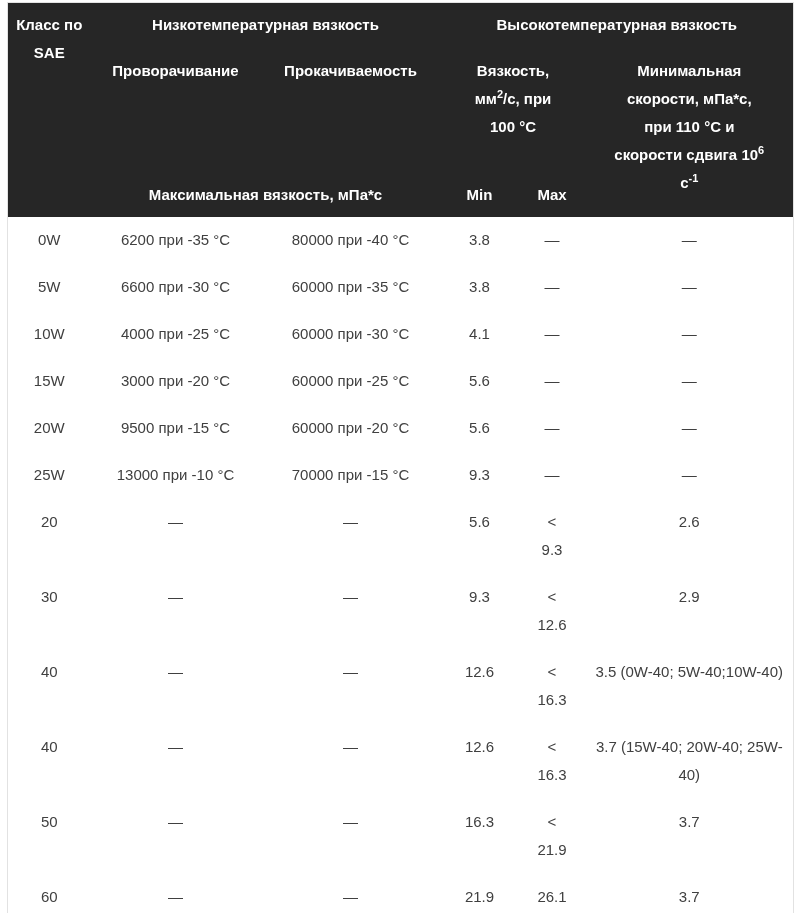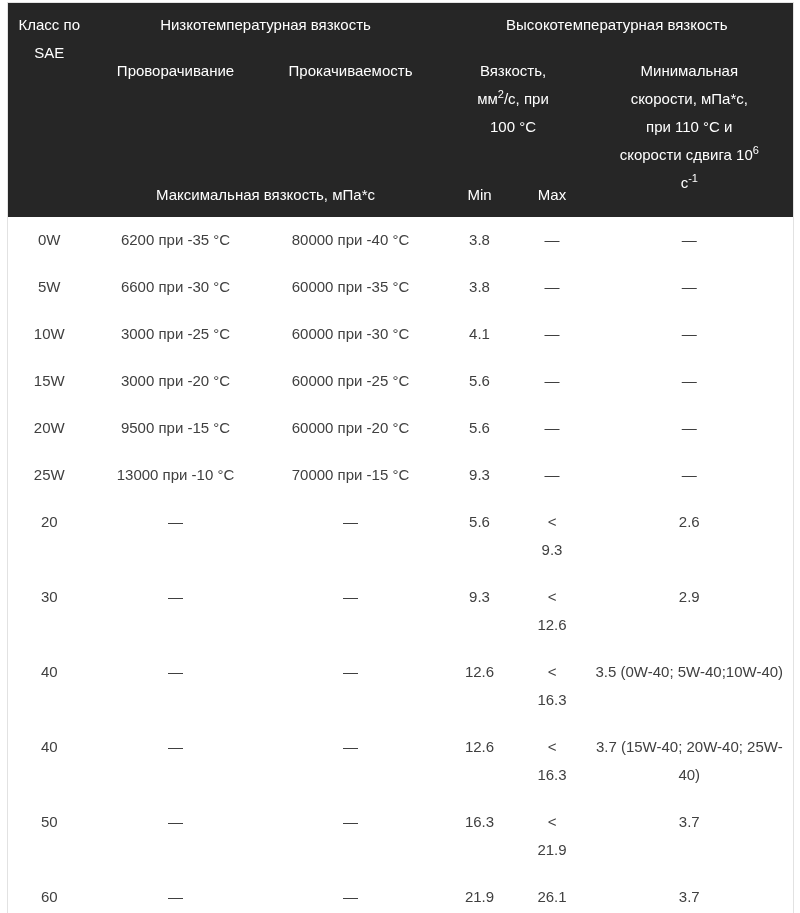--- a/index.html
+++ b/index.html
@@ -17,21 +17,21 @@
     border-collapse: collapse;
     table-layout: fixed;
     width: 786px;
     border: 1px solid #e2e2e2;
   }
   
   thead th {
     background: #262626;
     color: #ffffff;
     font-size: 15px;
-    font-weight: normal;
+    font-weight: bold;
     text-align: center;
     vertical-align: top;
     padding: 8px 4px 0 4px;
     line-height: 28px;
     overflow: hidden;
   }
   tr.hr1 { height: 46px; }
   tr.hr2 { height: 124px; margin-left: 12px; }
   tr.hr3 { height: 44px; }
   th .hline { line-height: 28px; }
@@ -104,21 +104,21 @@
         <tr>
           <td class="col-sae">5W</td>
           <td class="col-cranking">6600 при -30 °C</td>
           <td class="col-pumping">60000 при -35 °C</td>
           <td class="col-min">3.8</td>
           <td class="col-max">—</td>
           <td class="col-min150">—</td>
         </tr>
         <tr>
           <td class="col-sae">10W</td>
-          <td class="col-cranking">3000 при -25 °C</td>
+          <td class="col-cranking">4000 при -25 °C</td>
           <td class="col-pumping">60000 при -30 °C</td>
           <td class="col-min">4.1</td>
           <td class="col-max">—</td>
           <td class="col-min150">—</td>
         </tr>
         <tr>
           <td class="col-sae">15W</td>
           <td class="col-cranking">3000 при -20 °C</td>
           <td class="col-pumping">60000 при -25 °C</td>
           <td class="col-min">5.6</td>

